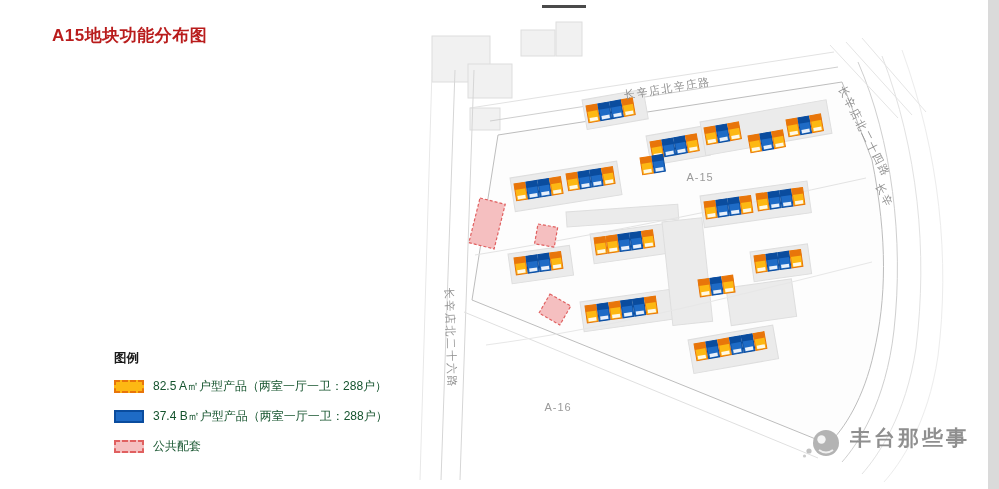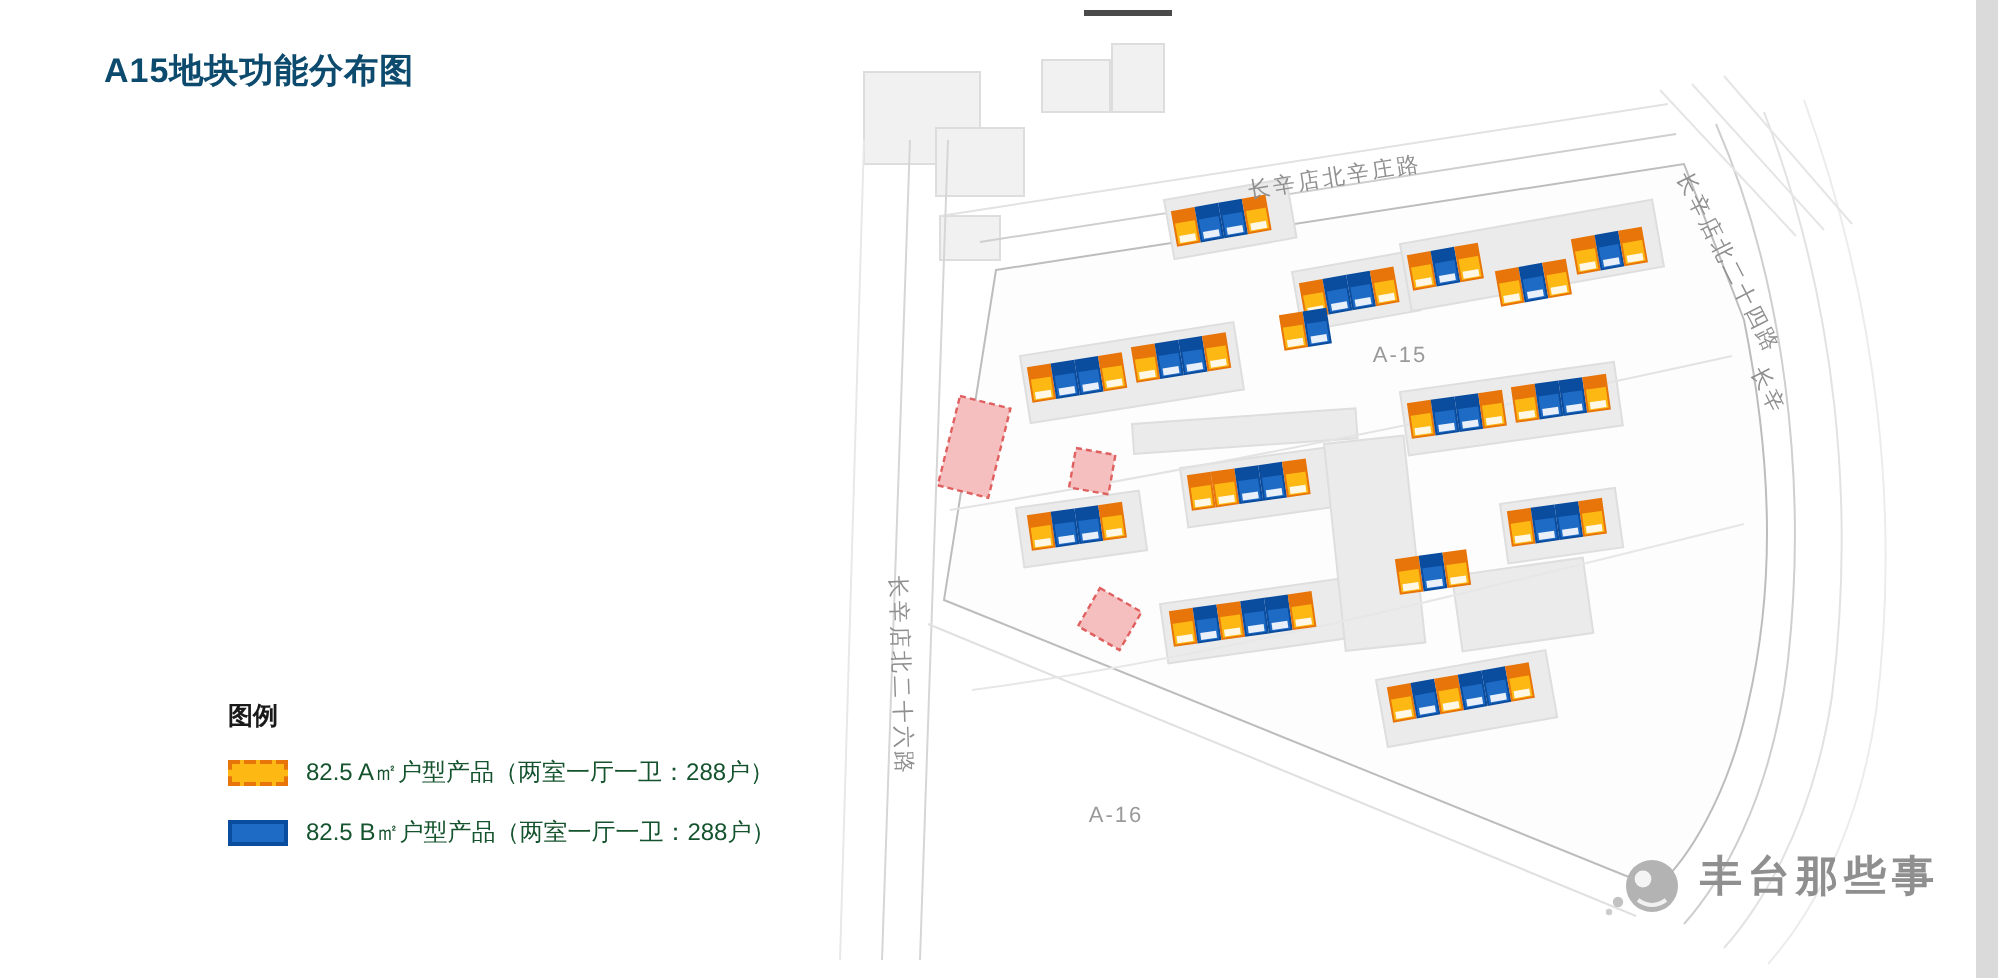--- a/index.html
+++ b/index.html
@@ -2,21 +2,21 @@
 <html><head>
 <meta charset="utf-8">
 <style>
   html,body{margin:0;padding:0;}
   body{
     width:999px;height:489px;position:relative;background:#ffffff;
     font-family:"Liberation Sans", sans-serif;overflow:hidden;
   }
   .title{
     position:absolute;left:52px;top:24px;margin:0;
-    font-size:17px;font-weight:600;color:#0c4a6e;letter-spacing:.5px;
+    font-size:17px;font-weight:600;color:#b91c1c;letter-spacing:.5px;
   }
   .top-divider{position:absolute;left:542px;top:5px;width:44px;height:3px;background:#4a4a4a;}
   .right-strip{position:absolute;right:0;top:0;width:11px;height:489px;background:#dadada;}
   .plan-svg{position:absolute;left:0;top:0;}
   .road-label{font-size:11px;fill:#8f8f8f;text-anchor:middle;letter-spacing:1.5px;}
   .area-label{font-size:11px;fill:#9a9a9a;text-anchor:middle;letter-spacing:1px;}
   .legend{position:absolute;left:114px;top:350px;}
   .legend-title{font-size:12.5px;font-weight:bold;color:#1a1a1a;margin-bottom:11px;}
   .legend-item{display:flex;align-items:center;margin-bottom:13px;}
   .swatch{
@@ -328,21 +328,25 @@
   </svg>
 
   <div class="legend">
     <div class="legend-title">图例</div>
     <div class="legend-item">
       <span class="swatch" style="background: rgb(253, 184, 19); border-color: rgb(232, 117, 10); border-style: dashed;"></span>
       <span class="legend-label">82.5 A㎡户型产品（两室一厅一卫：288户）</span>
     </div>
     <div class="legend-item">
       <span class="swatch" style="background: rgb(30, 107, 198); border-color: rgb(10, 76, 158); border-style: solid;"></span>
-      <span class="legend-label">82.5 B㎡户型产品（两室一厅一卫：288户）</span>
+      <span class="legend-label">37.4 B㎡户型产品（两室一厅一卫：288户）</span>
+    </div>
+    <div class="legend-item">
+      <span class="swatch" style="background: rgb(245, 191, 192); border-color: rgb(224, 96, 96); border-style: dashed;"></span>
+      <span class="legend-label">公共配套</span>
     </div>
   </div>
 
   <div class="watermark">
     <svg class="wm-logo" viewBox="0 0 44 40" width="44" height="40">
       <circle cx="9" cy="27" r="2.6" fill="#c2c2c2"></circle>
       <circle cx="4.5" cy="32" r="1.6" fill="#cccccc"></circle>
       <circle cx="26" cy="19" r="13" fill="#b3b3b3"></circle>
       <circle cx="21.5" cy="15.5" r="4.2" fill="#ffffff" opacity="0.85"></circle>
       <path d="M19,26 q7,5 14,0" stroke="#ffffff" stroke-width="2" fill="none" opacity="0.8"></path>

